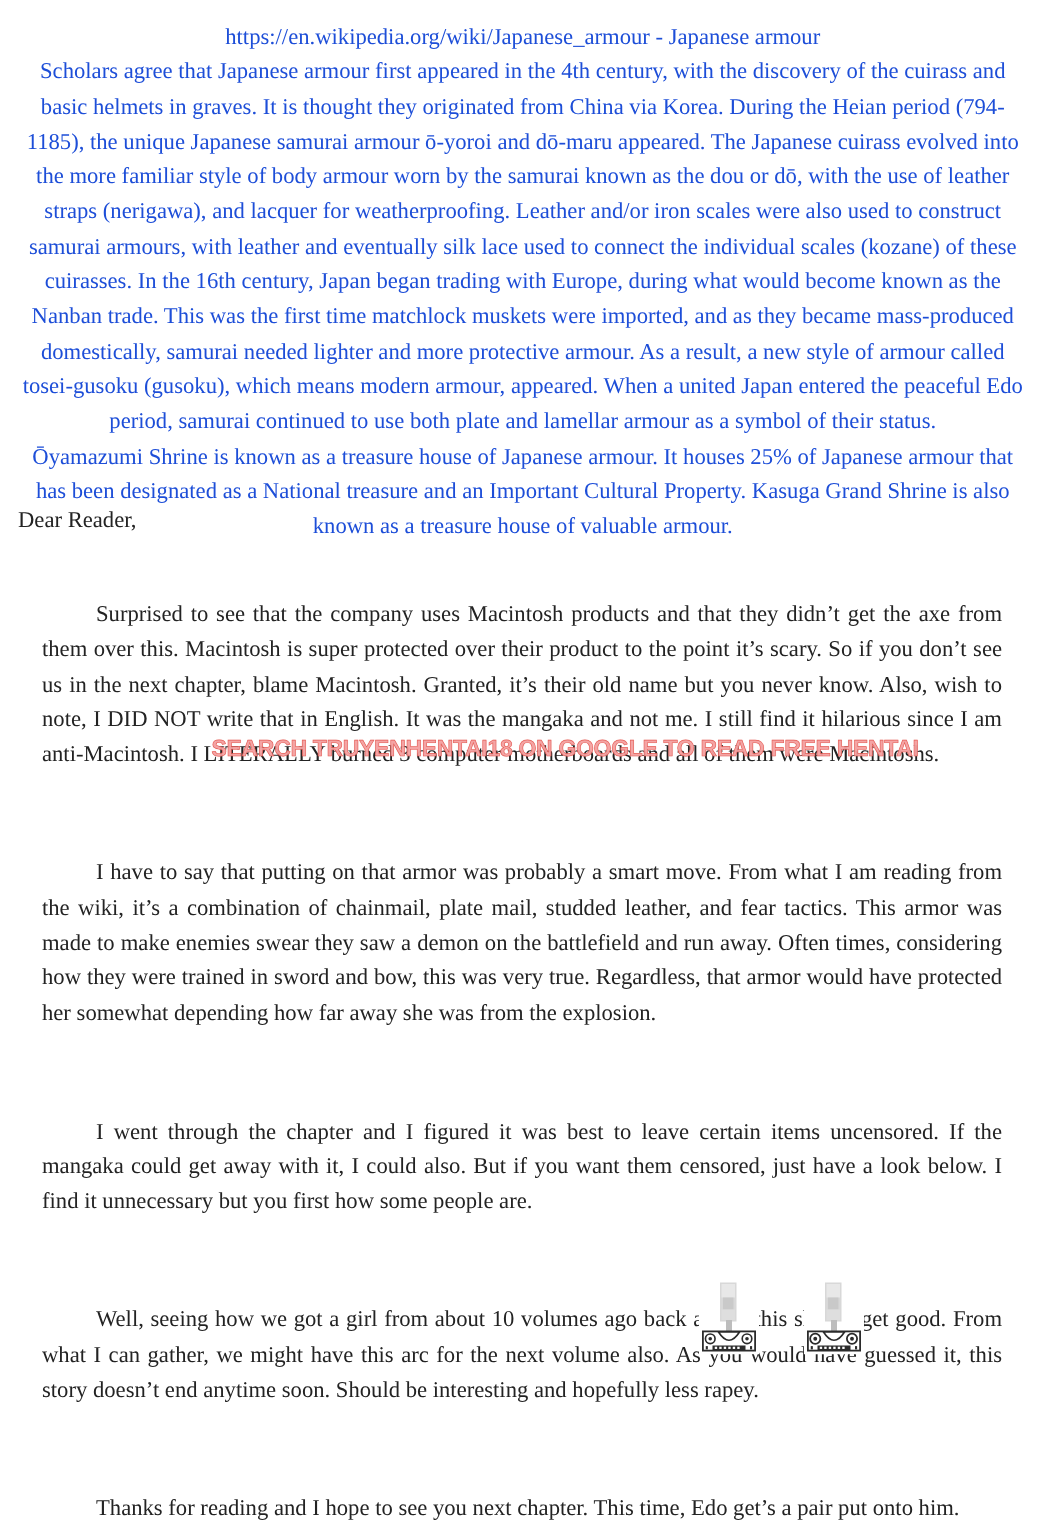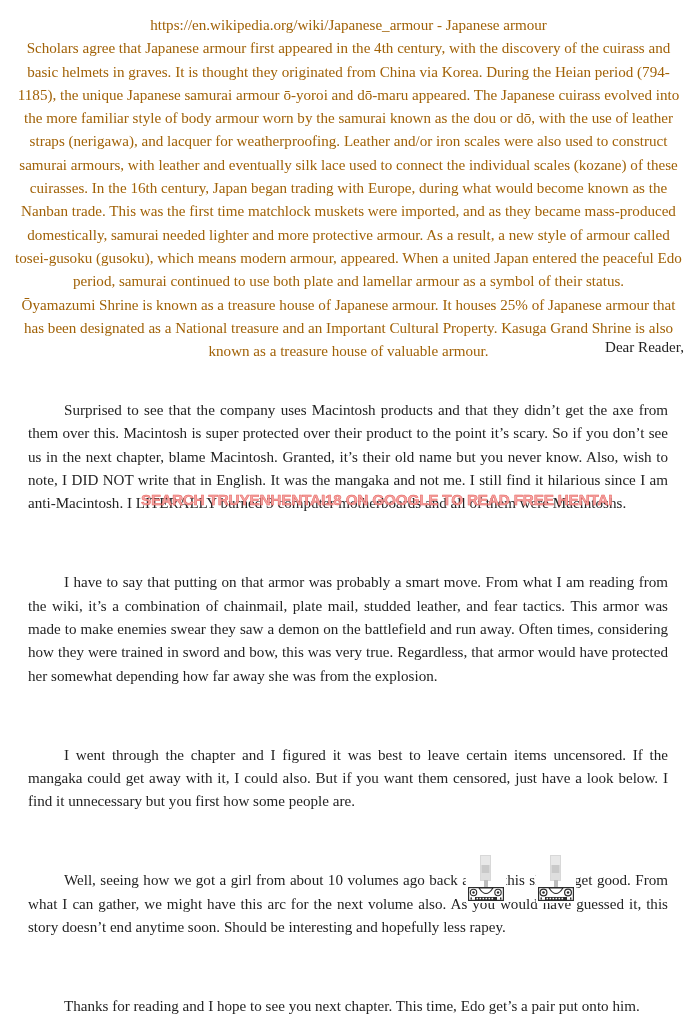--- a/index.html
+++ b/index.html
@@ -19,21 +19,21 @@
 
   
   .wiki-block {
     position: absolute;
     left: 12px;
     top: 14px;
     width: 673px;
     text-align: center;
     font-size: 15.1px;
     line-height: 23.3px;
-    color: #a16207;
+    color: #1d4ed8;
   }
   .wiki-source {
     display: block;
     text-align: center;
   }
   .wiki-para {
     display: block;
     text-align: center;
     text-align-last: center;
   }
@@ -43,21 +43,21 @@
     position: absolute;
     left: 12px;
     top: 336px;
     width: 672px;
     font-size: 15.1px;
     line-height: 23.4px;
     color: #232323;
   }
   .salutation {
     margin: 0;
-    text-align: right;
+    text-align: left;
   }
   .body-para {
     margin: 16px;
     text-align: justify;
     text-indent: 36px;
     -webkit-hyphens: none;
     hyphens: none;
   }
   .gap-sm { height: 23.4px; }
   .gap-md { height: 23.4px; }

